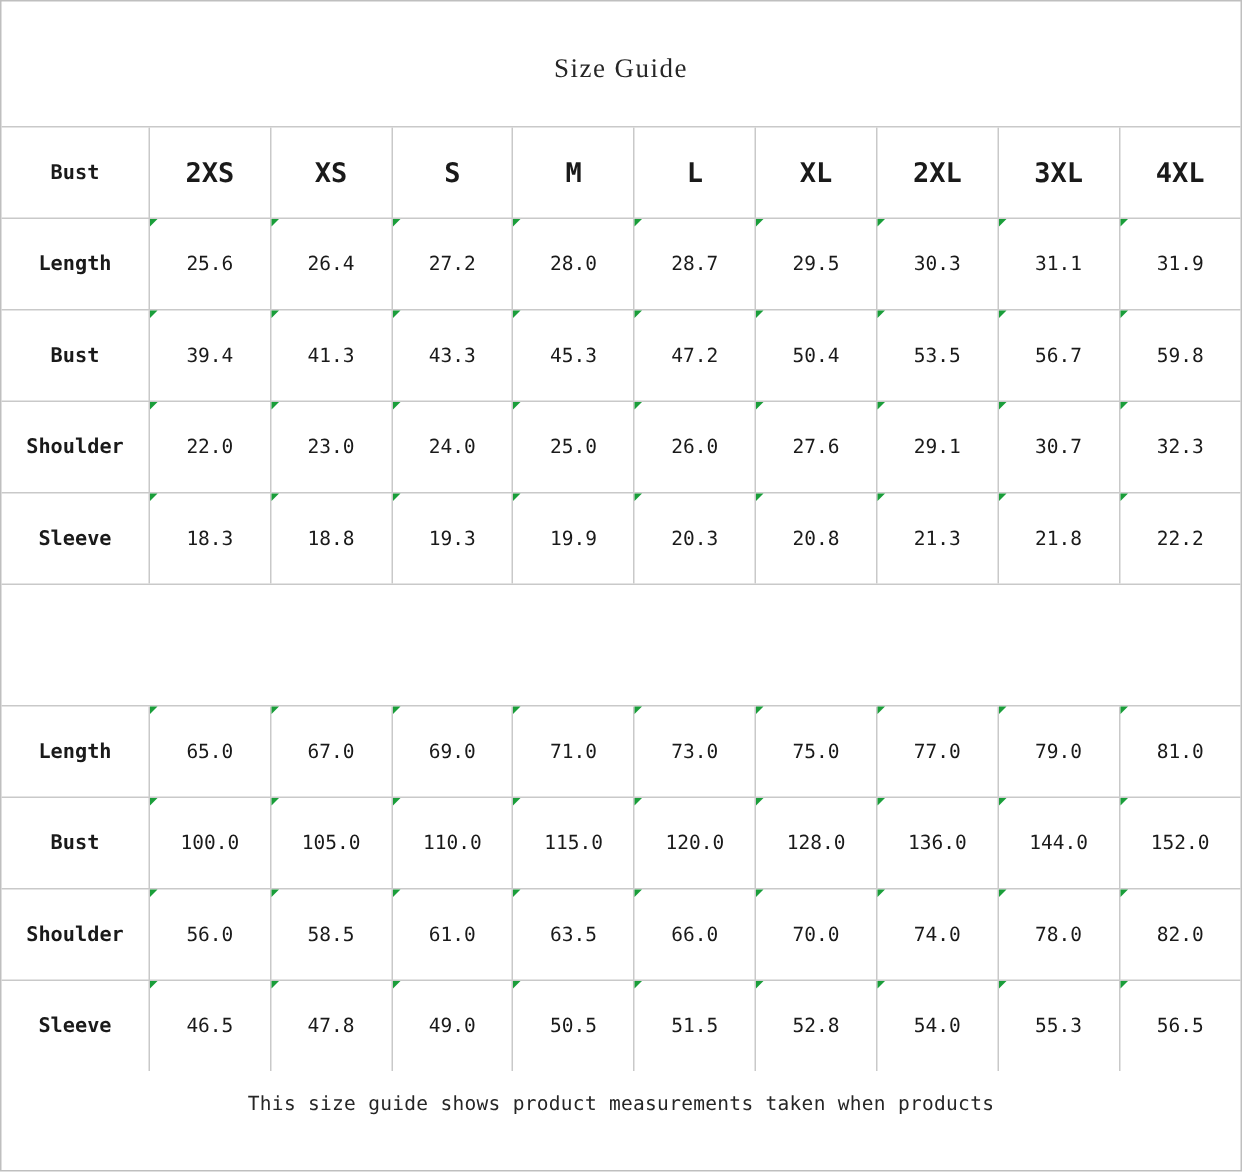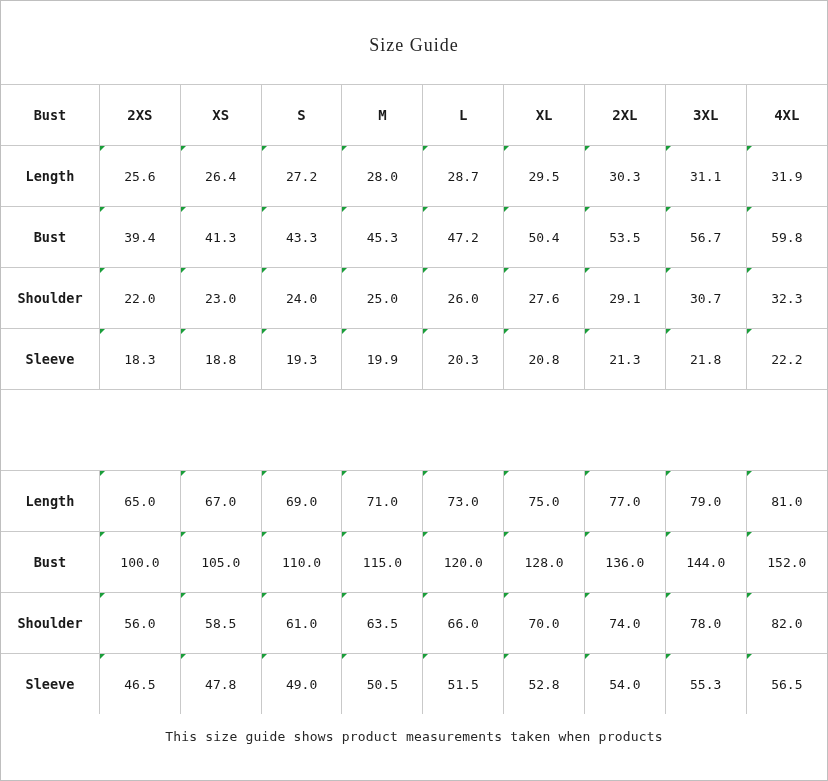--- a/index.html
+++ b/index.html
@@ -42,21 +42,21 @@
     height: 60px;
     text-align: center;
     vertical-align: middle;
     font-size: 13px;
     font-weight: normal;
     position: relative;
     padding: 0;
   }
   table.size-table th {
     font-weight: bold;
-    font-size: 14px;
+    font-size: 18px;
   }
   table.size-table td:first-child,
   table.size-table th:first-child {
     border-left: none;
     font-weight: bold;
     width: 98px;
     font-size: 13.5px;
   }
   table.size-table td:last-child,
   table.size-table th:last-child {

